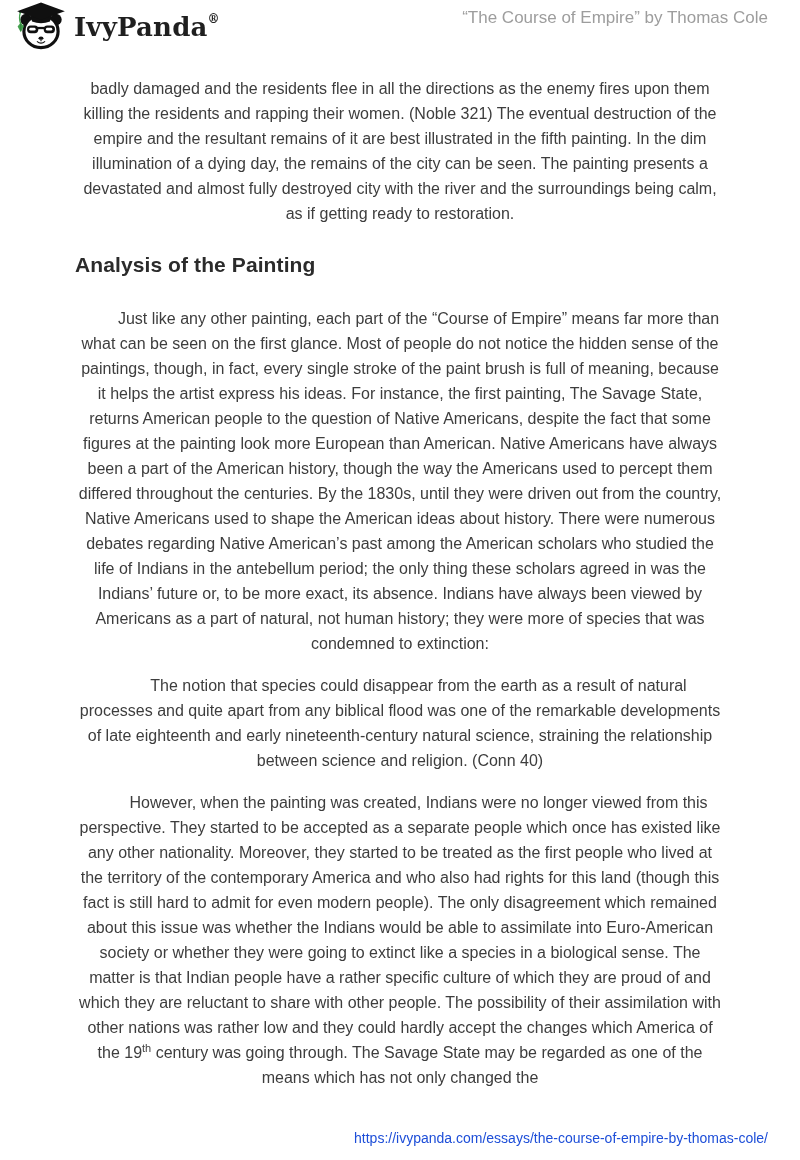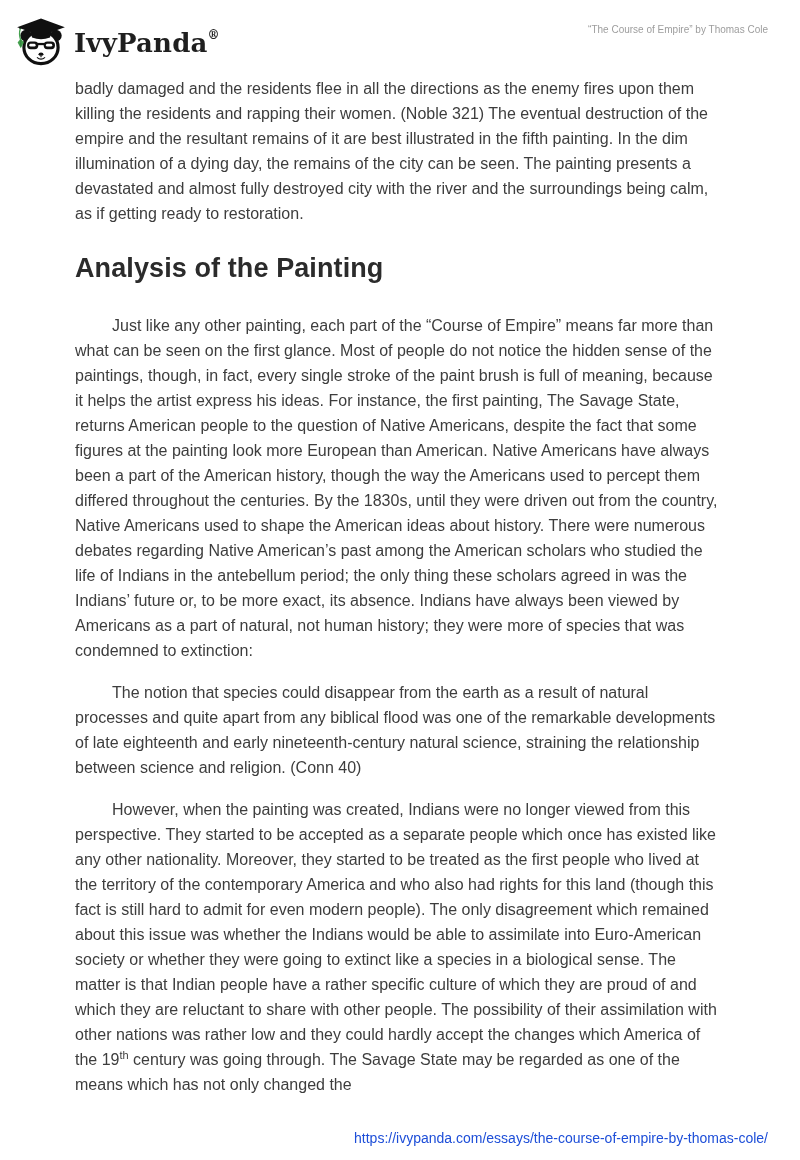--- a/index.html
+++ b/index.html
@@ -11,21 +11,21 @@
     position: relative;
     overflow: hidden;
     font-family: "Liberation Sans", sans-serif;
   }
 
   
   .page-header {
     display: flex;
     justify-content: space-between;
     align-items: flex-start;
-    padding: 16px 32px 0 14px;
+    padding: 0 32px 0 14px;
     height: 62px;
   }
   .logo-link {
     display: flex;
     align-items: center;
     text-decoration: none;
     cursor: pointer;
   }
   .logo-mark { width: 54px; height: 52px; display: block; }
   .brand-text {
@@ -38,38 +38,38 @@
     letter-spacing: 0.2px;
   }
   .brand-reg {
     font-family: "DejaVu Serif", serif;
     font-weight: 700;
     font-size: 12px;
     color: #1f1f1f;
     vertical-align: 13px;
   }
   .doc-title {
-    font-size: 10px;
+    font-size: 17px;
     color: #9d9d9d;
     padding-top: 8px;
     white-space: nowrap;
   }
 
   
   .essay {
     margin: 14px 75px 0 75px;
     color: #3d3d3d;
     font-size: 16px;
     line-height: 25px;
     text-align: left;
   }
-  .essay p { margin: 0 0 17px 0; }
+  .essay p { margin: 0 0 17px 0; text-align: center; }
   .essay p.indent { text-indent: 37px; }
   .section-heading {
-    font-size: 27px;
+    font-size: 21px;
     font-weight: 700;
     color: #2b2b2b;
     margin: 27px 0 29px 0;
     line-height: 1.15;
     letter-spacing: 0.1px;
   }
   sup.ordinal {
     font-size: 11px;
     line-height: 0;
     vertical-align: 6px;

